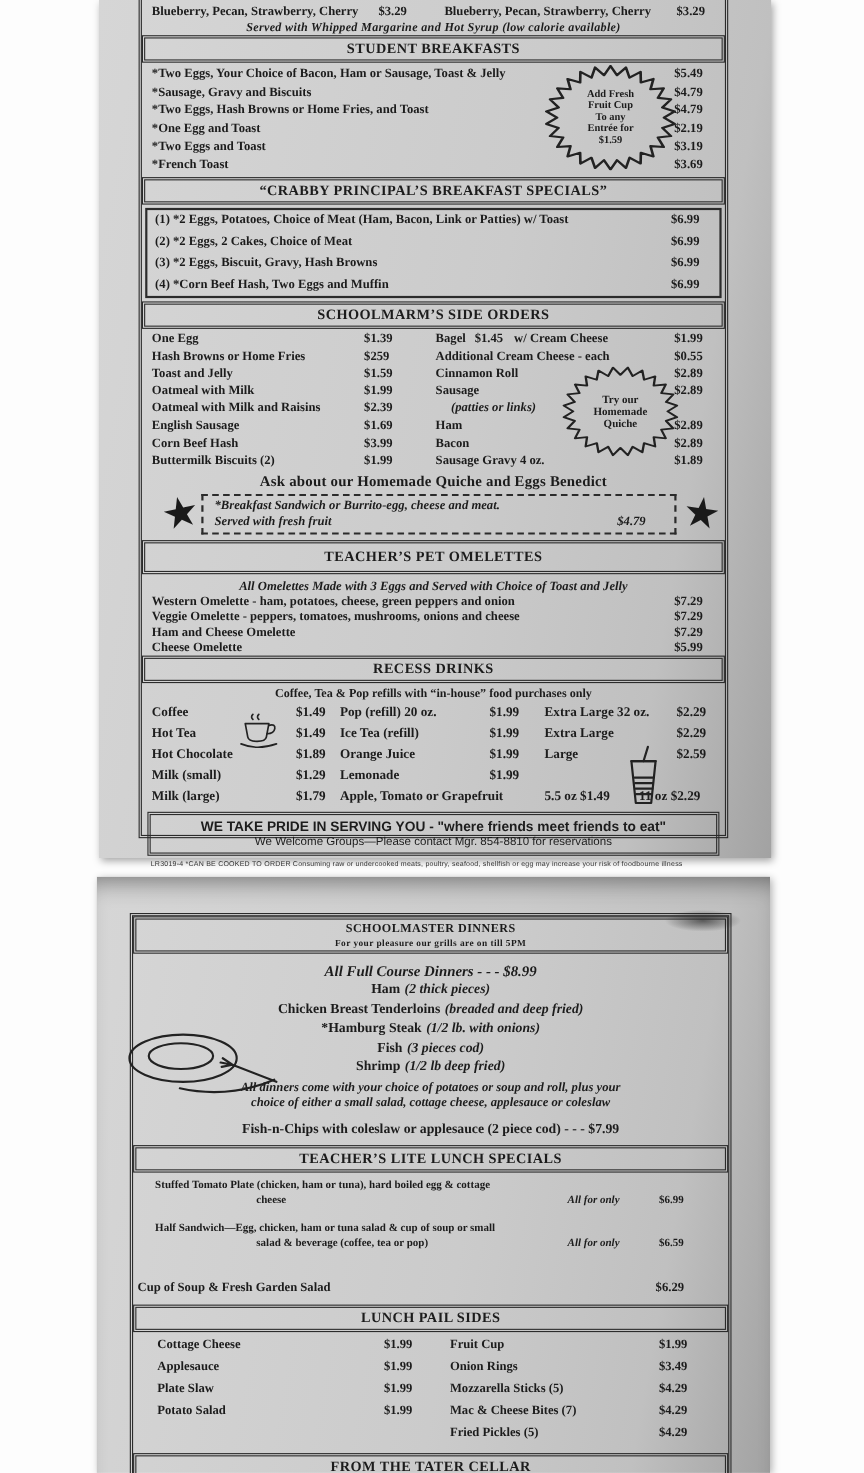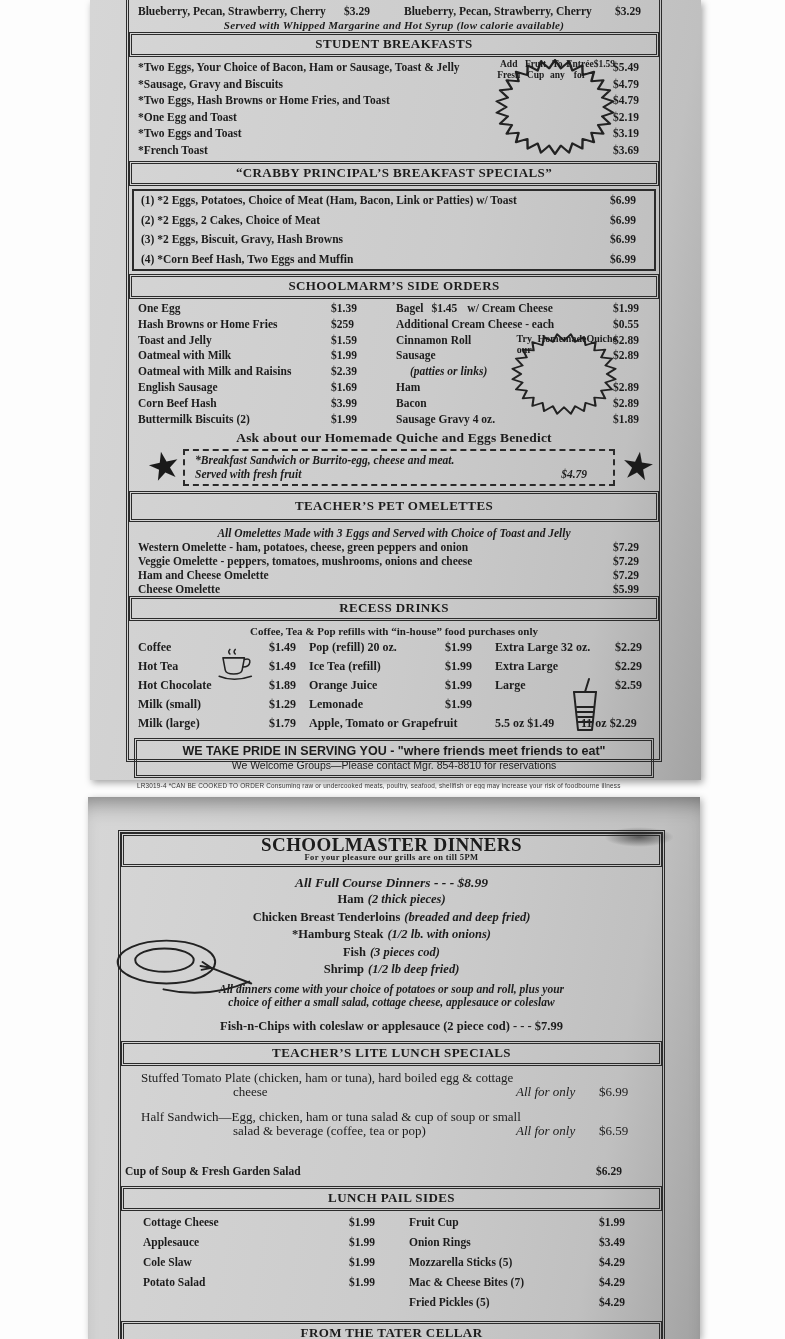--- a/index.html
+++ b/index.html
@@ -6,31 +6,31 @@
 html,body{width:785px;height:1339px}
 body{background:#fdfdfd;font-family:"Liberation Serif","DejaVu Serif",serif;color:#1c1c1c;position:relative;overflow:hidden}
 .page{position:absolute;background:linear-gradient(100deg,#d6d6d6,#cbcbcb 55%,#c0c0c0 82%,#a2a2a2 100%)}
 .page1{left:90px;top:0;width:611px;height:780px;box-shadow:2px 3px 7px rgba(0,0,0,.35)}
 .page2{left:88px;top:797px;width:612px;height:542px;overflow:hidden;box-shadow:2px 2px 7px rgba(0,0,0,.3),inset 0 18px 22px -14px rgba(0,0,0,.45)}
 .content{position:absolute;border:3px double #2b2b2b}
 .c1{left:36px;top:-8px;width:536px;height:770px;padding-top:10px}
 .c2{left:30px;top:33px;width:547px;height:530px}
 .hdr{border:3px double #2b2b2b;text-align:center;font-weight:bold;font-size:13px;letter-spacing:.4px;padding:1px 15px 2px}
 .hdr.tall{padding:4px 0 5px;margin-top:2px}
-.htitle{font-size:19px;line-height:15px}
+.htitle{font-size:11px;line-height:15px}
 .hsub{font-weight:bold;font-size:8.5px;line-height:10px}
 .row{display:flex;font-weight:bold;font-size:11.5px;line-height:16.5px;padding:0 6px 0 9px}
 .row .nm{flex:1}
 .row .pr{width:40px;text-align:left}
 .toprow{position:relative;height:13px;font-weight:bold;font-size:11.5px}
 .toprow span{position:absolute;white-space:nowrap;top:0}
 .t1{left:9px}.t2{left:215px}.t3{left:275px}.t4{left:486px}
 .script{font-style:italic;font-weight:bold;text-align:center;font-size:11px;line-height:14px;letter-spacing:.3px}
 .sbrows{position:relative;margin-top:2px}
-.burst{position:absolute;text-align:center;font-weight:bold;display:flex;justify-content:center;z-index:2}
+.burst{position:absolute;text-align:center;font-weight:bold;display:flex;flex-direction:column;justify-content:center;z-index:2}
 .burst svg{position:absolute;left:0;top:0;width:100%;height:100%}
 .burst div{position:relative;z-index:1}
 .burst-fruit{left:366px;top:0;width:120px;height:96px;font-size:9.5px;line-height:10.5px}
 .burst-quiche{left:382px;top:32px;width:106px;height:82px;font-size:10px;line-height:11px}
 .crabbybox{margin:3px 3px 0;border:2px solid #2b2b2b}
 .crabbybox .row{line-height:19.5px;padding:0 4px 0 7px}
 .sides{display:flex;position:relative;margin-top:2px}
 .scol.left{width:258px}
 .scol.right{flex:1}
 .sides .row{line-height:15.8px;padding:0 2px 0 9px}
@@ -61,21 +61,21 @@
 .fineprint{font-family:"Liberation Sans","DejaVu Sans",sans-serif;font-size:6.4px;color:#333;padding:4px 8px 0;white-space:nowrap;overflow:hidden;letter-spacing:.2px}
 .smudge{position:absolute;right:26px;top:30px;width:70px;height:20px;background:radial-gradient(ellipse at center,rgba(35,35,35,.65),rgba(35,35,35,0) 70%);z-index:3}
 .dintro{font-style:italic;font-weight:bold;text-align:center;font-size:13.5px;margin-top:8px;line-height:16px}
 .dline{text-align:center;font-weight:bold;font-size:12.5px;line-height:17.5px}
 .dline i{margin-left:4px}
 .dnote{font-style:italic;font-weight:bold;text-align:center;font-size:11.5px;line-height:13.5px}
 .dnote1{margin-top:4px}
 .fishchips{text-align:center;font-weight:bold;font-size:12.5px;margin-top:9px;line-height:15px}
 .hdr.m8{margin-top:7px}
 .plateicon{position:absolute;left:-14px;top:92px;width:152px;height:78px}
-.litem{position:relative;margin:5px 0 0;padding:0 0 0 20px;font-weight:normal;font-size:13px;line-height:14px;height:30px}
+.litem{position:relative;margin:5px 0 0;padding:0 0 0 20px;font-weight:bold;font-size:10px;line-height:14px;height:30px}
 .litem .ln2{margin-left:92px}
 .ltag{position:absolute;left:395px;bottom:2px;font-style:italic}
 .lpr{position:absolute;left:478px;bottom:2px}
 .souprow{display:flex;font-weight:bold;font-size:11.5px;margin-top:24px;padding:0 24px 0 4px;line-height:15px}
 .souprow .nm{flex:1}
 .souprow .pr{width:42px}
 .pailrows{margin-top:5px;font-weight:bold;font-size:11.5px}
 .prow{position:relative;height:20px}
 .prow span{position:absolute;white-space:nowrap;top:0}
 .pc1n{left:22px}.pc1p{left:228px}.pc2n{left:288px}.pc2p{left:478px}
@@ -391,21 +391,21 @@
           <span class="pc2n">Fruit Cup</span>
             <span class="pc2p">$1.99</span>
         </div>
         <div class="prow">
           <span class="pc1n">Applesauce</span>
             <span class="pc1p">$1.99</span>
           <span class="pc2n">Onion Rings</span>
             <span class="pc2p">$3.49</span>
         </div>
         <div class="prow">
-          <span class="pc1n">Cole Slaw</span>
+          <span class="pc1n">Plate Slaw</span>
             <span class="pc1p">$1.99</span>
           <span class="pc2n">Mozzarella Sticks (5)</span>
             <span class="pc2p">$4.29</span>
         </div>
         <div class="prow">
           <span class="pc1n">Potato Salad</span>
             <span class="pc1p">$1.99</span>
           <span class="pc2n">Mac &amp; Cheese Bites (7)</span>
             <span class="pc2p">$4.29</span>
         </div>

